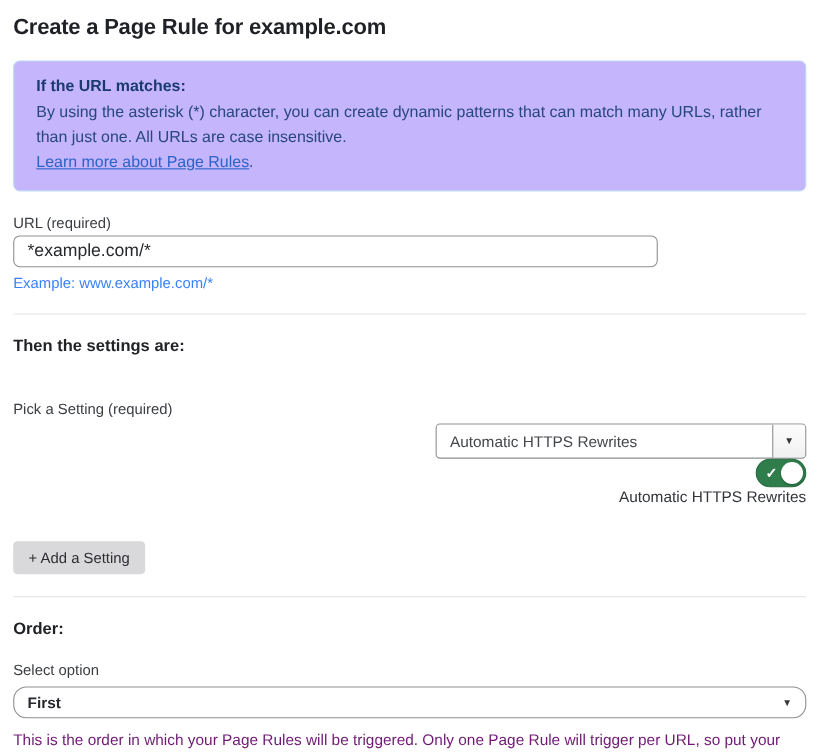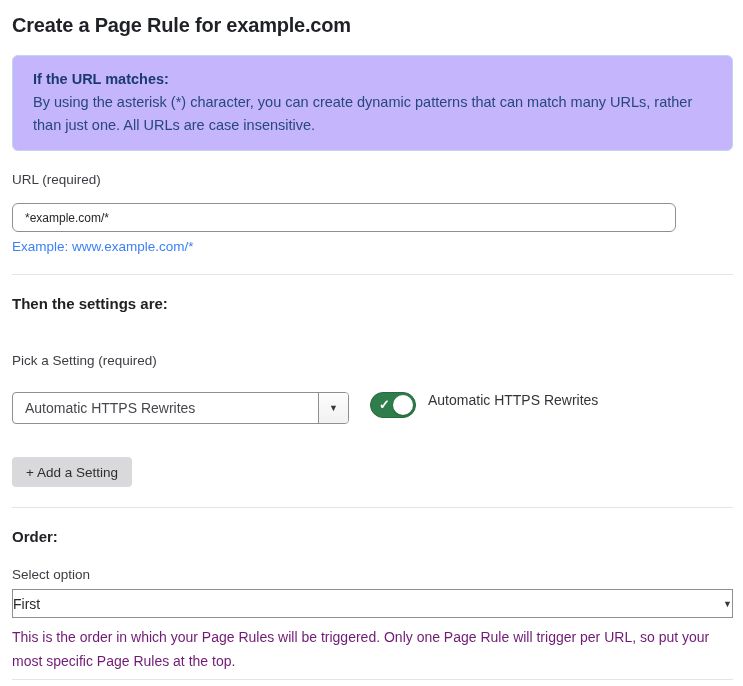--- a/index.html
+++ b/index.html
@@ -40,28 +40,28 @@
   }
   .info-link-suffix { color: #28477e; }
 
   .field-label {
     margin-top: 21px;
     font-size: 13.5px;
     color: #3a3d42;
   }
   .text-input {
     display: block;
-    margin-top: 16px;
-    width: 664px;
+    margin-top: 4px;
+    width: 586px;
     height: 29px;
     border: 1px solid #8d8f92;
     border-radius: 6px;
     padding: 0 12px;
     font-family: "Liberation Sans", sans-serif;
-    font-size: 12px;
+    font-size: 16px;
     color: #26282c;
     background: #ffffff;
     outline: none;
   }
   .helper-text {
     margin-top: 7px;
     font-size: 13.5px;
     color: #3b82f6;
   }
 
@@ -77,23 +77,24 @@
     font-weight: 700;
     color: #202225;
   }
   .sub-label {
     margin-top: 41px;
     font-size: 13.5px;
     color: #3a3d42;
   }
 
   .setting-row {
-    margin-top: 24px;
-    display: flex;
-    align-items: flex-start;
+    margin-top: 6px;
+    display: flex;
+    align-items: flex-end;
+    flex-direction: column;
   }
   .dropdown {
     width: 337px;
     height: 32px;
     border: 1px solid #8d8f92;
     border-radius: 4px;
     background: #ffffff;
     display: flex;
     align-items: stretch;
     cursor: pointer;
@@ -175,26 +176,27 @@
     background: #1672e8;
     color: #ffffff;
   }
   .add-setting-btn { margin-top: 33px; text-align: right; }
 
   .select-control {
     margin-top: 7px;
     width: 721px;
     height: 29px;
     border: 1px solid #8d8f92;
-    border-radius: 0;
-    background: #ffffff;
-    display: flex;
-    align-items: center;
-    padding: 0 0;
-    cursor: pointer;
+    border-radius: 12px;
+    background: #ffffff;
+    display: flex;
+    align-items: center;
+    padding: 0 12px;
+    cursor: pointer;
+    font-weight: bold;
   }
   .select-value {
     flex: 1;
     font-size: 14px;
     color: #26282c;
   }
   .select-arrow {
     font-size: 9px;
     color: #36383b;
   }
@@ -217,20 +219,21 @@
 </head>
 <body>
 
 <div class="container">
 
   <h1 class="page-title">Create a Page Rule for example.com</h1>
 
   <div class="info-box">
     <div class="info-heading">If the URL matches:</div>
     <div class="info-body">By using the asterisk (*) character, you can create dynamic patterns that can match many URLs, rather than just one. All URLs are case insensitive.</div>
+    <div class="info-link-line"><a class="info-link">Learn more about Page Rules</a><span class="info-link-suffix">.</span></div>
   </div>
 
   <div class="field-label">URL (required)</div>
   <input class="text-input" type="text" value="*example.com/*" style="">
   <div class="helper-text">Example: www.example.com/*</div>
 
   <hr class="divider">
 
   <div class="section-heading">Then the settings are:</div>
 

